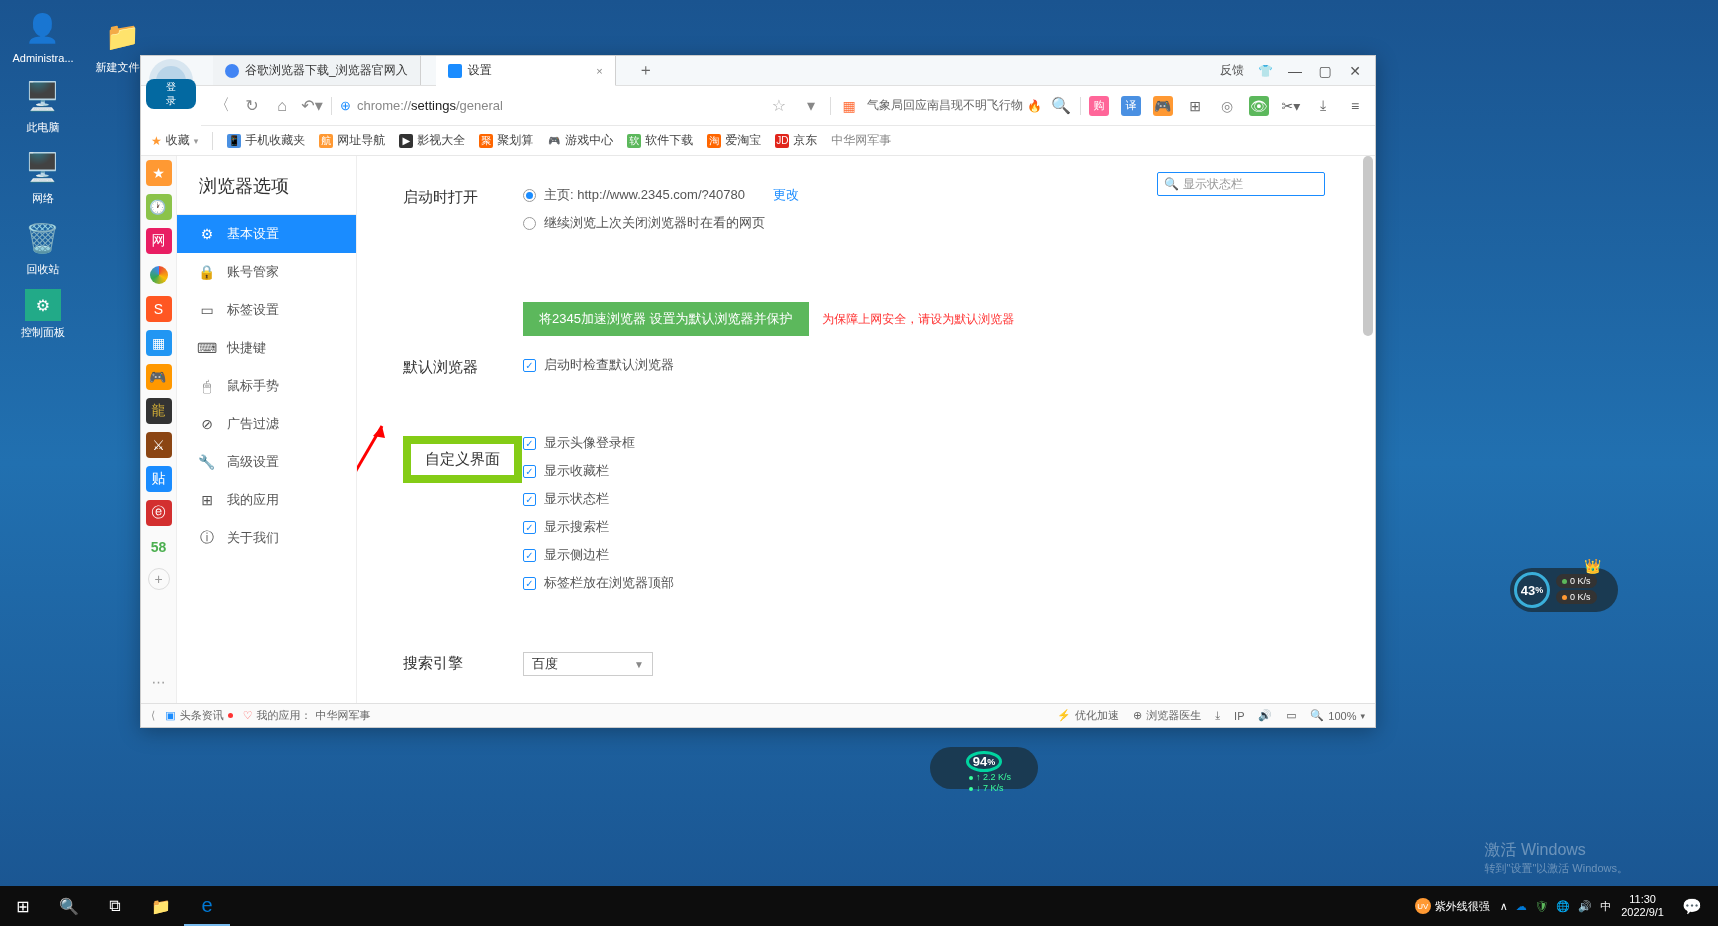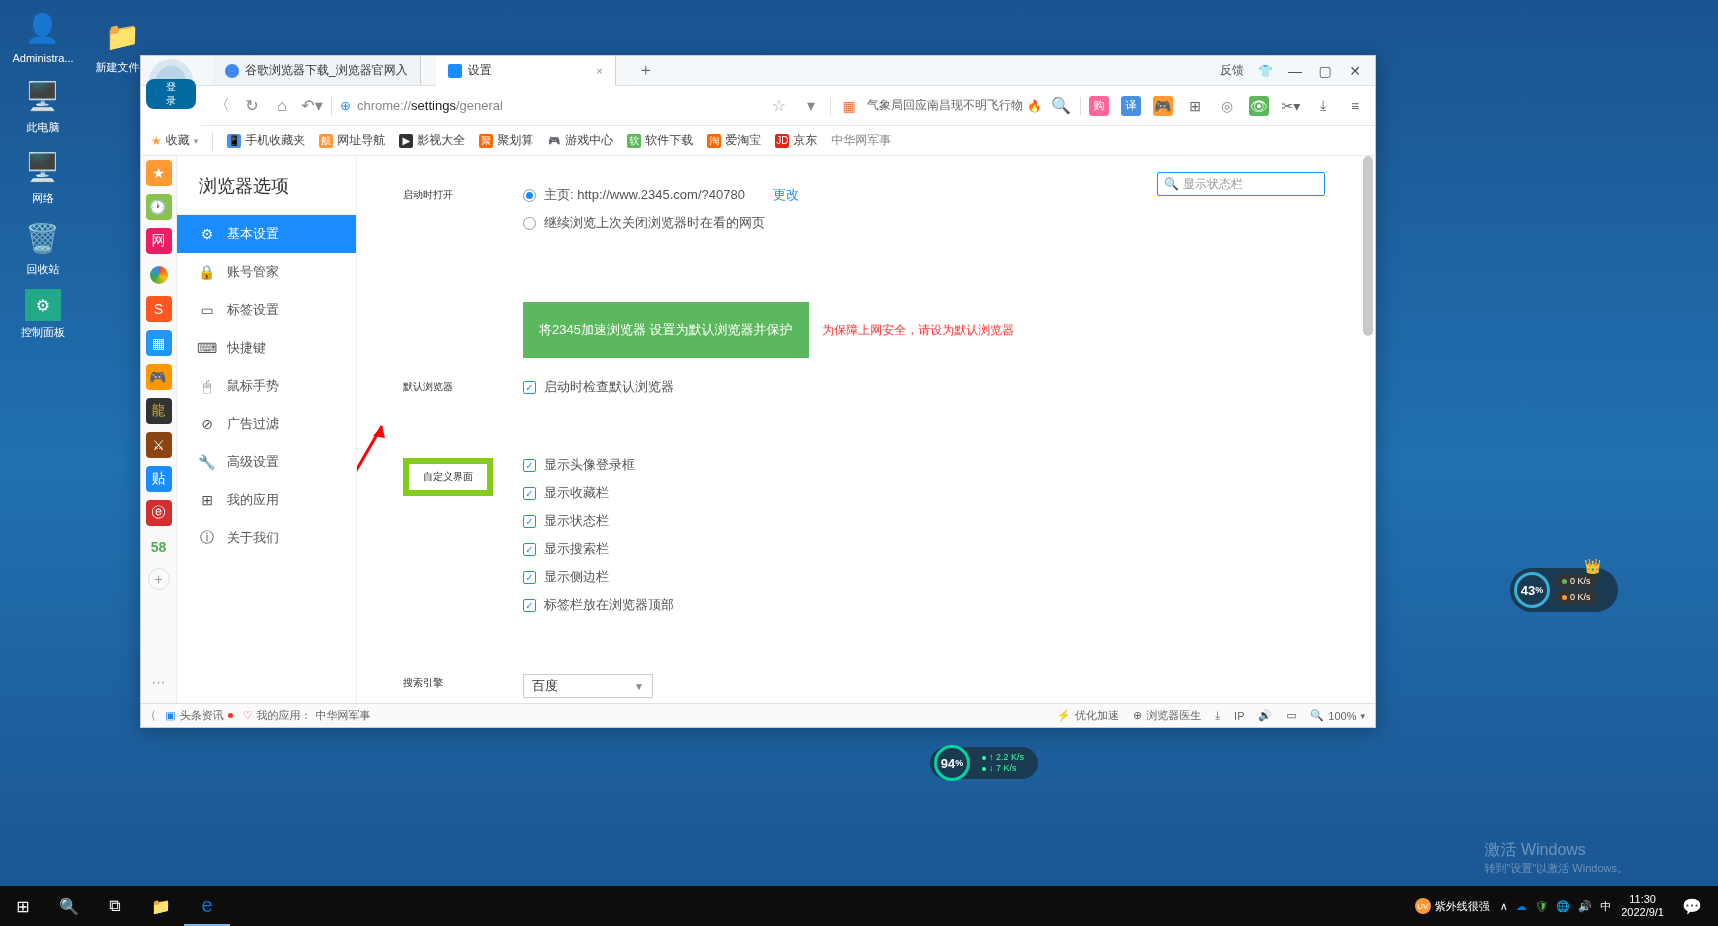--- a/index.html
+++ b/index.html
@@ -65,33 +65,33 @@
 .settings-sidebar-inner { border-top: 1px solid #f0f0f0; }
 .ssitem { display: flex; align-items: center; padding: 10px 22px; font-size: 13px; color: #555; cursor: pointer; gap: 12px; }
 .ssitem.active { background: #1a8cff; color: #fff; }
 .ssitem .sico { width: 16px; height: 16px; display: flex; align-items: center; justify-content: center; font-size: 14px; }
 
 .settings-content { flex: 1; padding: 30px 46px; overflow-y: auto; font-size: 13px; color: #333; position: relative; }
 .search-box { position: absolute; top: 16px; right: 50px; width: 168px; height: 24px; border: 1px solid #1a8cff; border-radius: 2px; display: flex; align-items: center; padding: 0 6px; font-size: 12px; color: #999; }
 .search-box .sico2 { margin-right: 4px; color: #aaa; }
 
 .row { display: flex; margin-bottom: 20px; }
-.row-label { width: 120px; font-size: 10px; color: #333; padding-top: 2px; }
+.row-label { width: 120px; font-size: 15px; color: #333; padding-top: 2px; }
 .row-content { flex: 1; }
 .radio-line, .check-line { display: flex; align-items: center; gap: 8px; font-size: 13px; color: #555; margin-bottom: 10px; }
 .radio { width: 13px; height: 13px; border: 1px solid #999; border-radius: 50%; display: flex; align-items: center; justify-content: center; }
 .radio.checked::after { content: ''; width: 7px; height: 7px; background: #1a8cff; border-radius: 50%; }
 .checkbox { width: 13px; height: 13px; border: 1px solid #1a8cff; border-radius: 2px; display: flex; align-items: center; justify-content: center; color: #1a8cff; font-size: 10px; }
 .checkbox.checked::after { content: '✓'; }
 .link { color: #1a8cff; margin-left: 20px; cursor: pointer; }
 
-.green-btn { background: #5cb85c; color: #fff; padding: 19px 16px; font-size: 13px; border: none; cursor: pointer; display: inline-block; }
+.green-btn { background: #5cb85c; color: #fff; padding: 8px 16px; font-size: 13px; border: none; cursor: pointer; display: inline-block; }
 .red-text { color: #ff3333; font-size: 12px; margin-left: 10px; }
 
-.highlight-box { border: 6px solid #84cc16; padding: 6px 14px; display: inline-block; }
+.highlight-box { border: 8px solid #84cc16; padding: 6px 14px; display: inline-block; }
 .red-arrow { position: absolute; top: 468px; left: 188px; color: #ff0000; font-size: 40px; transform: rotate(45deg); }
 
 .select { width: 130px; height: 24px; border: 1px solid #ccc; padding: 0 8px; font-size: 13px; color: #333; display: flex; align-items: center; justify-content: space-between; cursor: pointer; }
 
 .scrollbar { position: absolute; right: 2px; top: 0; width: 10px; height: 180px; background: #c8c8c8; border-radius: 5px; }
 
 
 .statusbar { height: 24px; border-top: 1px solid #e0e0e0; background: #fafafa; display: flex; align-items: center; padding: 0 10px; font-size: 11px; color: #666; gap: 10px; }
 .statusbar .chev { color: #999; cursor: pointer; }
 .statusbar .sbitem { display: flex; align-items: center; gap: 4px; cursor: pointer; }
@@ -100,21 +100,21 @@
 
 .float-widget { position: absolute; border-radius: 30px; background: #1a3a52; color: #fff; display: flex; align-items: center; font-size: 11px; padding: 4px; }
 .fw1 { top: 568px; right: 100px; width: 108px; height: 44px; }
 .fw-circle { width: 36px; height: 36px; border-radius: 50%; border: 3px solid #3aafda; display: flex; align-items: center; justify-content: center; font-size: 13px; font-weight: bold; background: #1a3a52; }
 .fw-stats { margin-left: 6px; font-size: 9px; line-height: 12px; }
 .fw-crown { position: absolute; top: -10px; right: 16px; color: #ffcc00; font-size: 14px; }
 .fw-bubble { background: #333; border-radius: 10px; padding: 1px 6px; margin-bottom: 2px; display: flex; align-items: center; gap: 3px; }
 .fw-dot-g { width: 5px; height: 5px; background: #5cb85c; border-radius: 50%; }
 .fw-dot-o { width: 5px; height: 5px; background: #ff9933; border-radius: 50%; }
 
-.fw2 { top: 747px; left: 930px; width: 108px; height: 32px; }
+.fw2 { top: 747px; left: 930px; width: 108px; height: 42px; flex-direction: column; }
 .fw2 .fw-circle { border-color: #00d4a0; }
 .fw2-stats { margin-left: 12px; font-size: 9px; line-height: 11px; color: #3aff9e; }
 .fw2-dot { width: 4px; height: 4px; background: #3aff9e; border-radius: 50%; display: inline-block; margin-right: 3px; }
 
 
 .watermark { position: absolute; right: 90px; bottom: 50px; color: rgba(255,255,255,0.35); text-align: left; }
 .watermark .l1 { font-size: 16px; }
 .watermark .l2 { font-size: 11px; }
 
 

